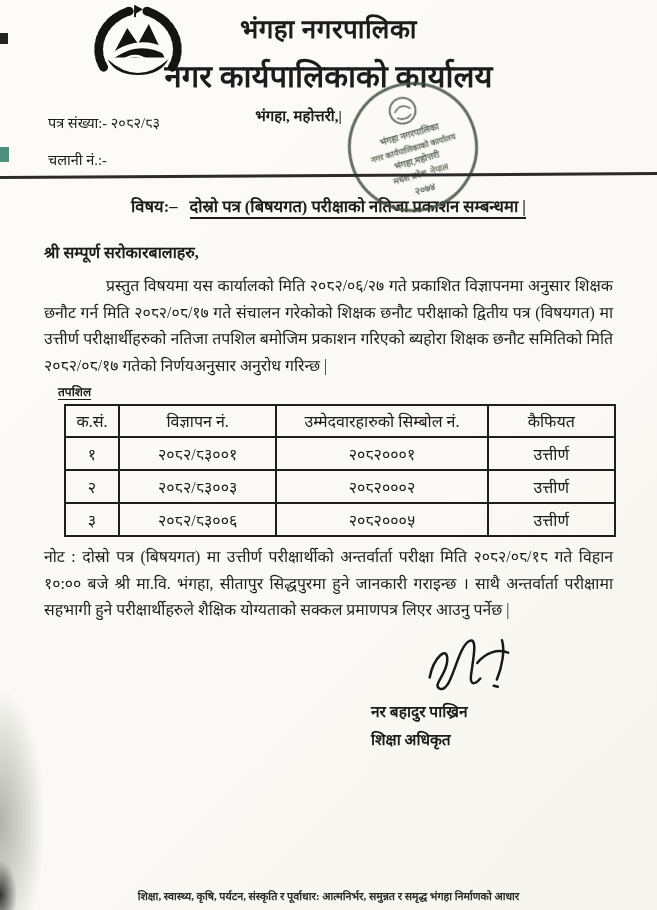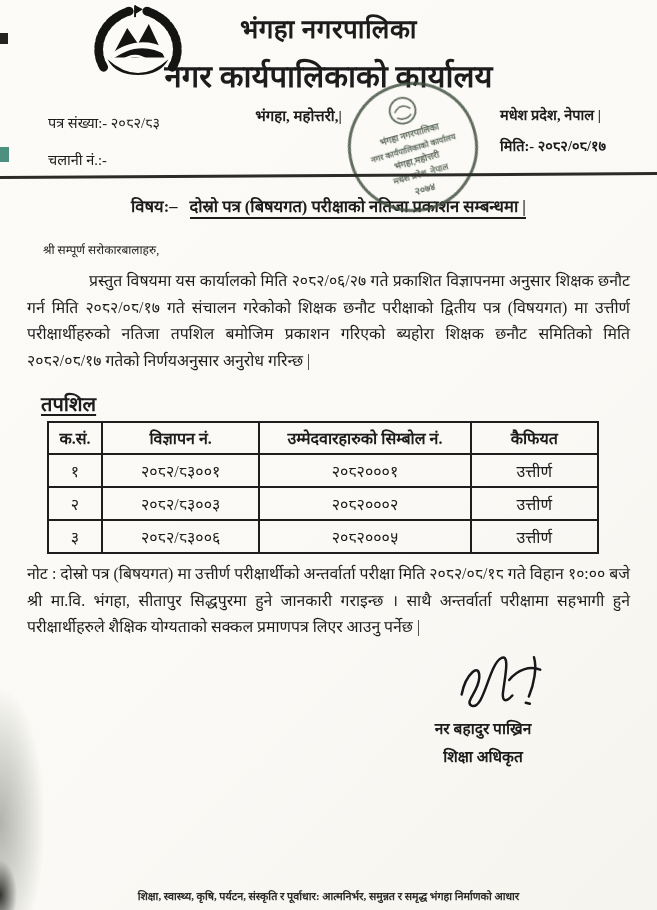--- a/index.html
+++ b/index.html
@@ -27,43 +27,43 @@
   .hr-line{
     position:absolute; left:0; top:174px; width:657px; height:3px;
     background:#2b2b28; transform:rotate(-.35deg);
   }
   
   .stamp{
     position:absolute; left:342px; top:78px; width:142px; height:138px;
     transform:rotate(-16deg); opacity:.82; filter:blur(.3px); pointer-events:none;
   }
   
-  .content{ padding:0 27px; }
+  .content{ padding:0 44px; }
   .subject-row{ margin-top:16px; text-align:center; font-size:16.5px; font-weight:bold; }
   .subject-text{ border-bottom:2px solid #1c1c1c; padding-bottom:1px; margin-left:8px; }
-  .salutation{ margin-top:24px; font-size:12px; font-weight:normal;margin-left:16px; }
+  .salutation{ margin-top:24px; font-size:16px; font-weight:bold; }
   .body-par{
     margin-top:10px; font-size:15.8px; line-height:1.68; text-align:justify;
     text-indent:62px; font-weight:500;
   }
-  .tapasil{ margin-top:16px; margin-left:14px; font-size:20px; font-weight:bold;
+  .tapasil{ margin-top:4px; margin-left:14px; font-size:12px; font-weight:bold;
     text-decoration:underline; text-underline-offset:3px; }
   table.results{
     margin-top:4px; margin-left:20px; width:552px;
     border-collapse:collapse; font-size:16px;
   }
   table.results th, table.results td{
     border:2px solid #1e1e1e; text-align:center; padding:4px 4px;
   }
-  table.results th{ font-weight:bold; height:32px; }
+  table.results th{ font-weight:normal; height:32px; }
   table.results td{ height:33px; font-weight:500; }
   .col-sn{ width:54px; } .col-ad{ width:158px;border-radius:9px; } .col-sym{ width:212px; } .col-rem{ width:128px;border-radius:11px; }
   .note-par{ margin-top:7px; font-size:15.8px; line-height:1.68; text-align:justify; font-weight:500; }
   
-  .sign-block{ margin-top:8px; margin-left:auto; margin-right:52px; width:190px; text-align:center; }
+  .sign-block{ margin-top:8px; margin-left:auto; margin-right:52px; width:190px; }
   .sign-scribble{ width:120px; height:62px; margin-left:40px; }
   .sign-name{ font-size:15.5px; font-weight:bold; margin-top:2px; }
   .sign-title{ font-size:15.5px; font-weight:bold; margin-top:6px; }
   
   .footer{
     position:absolute; left:0; bottom:7px; width:100%;
     text-align:center; font-size:10.8px; font-weight:bold; color:#2a2a28;
   }
   
   .smudge-left{
@@ -100,27 +100,20 @@
       <div class="office-name">नगर कार्यपालिकाको कार्यालय</div>
       <div class="address-line">भंगहा, महोत्तरी,|</div>
     </div>
     <div class="meta-left">
       <div>
         <span>पत्र संख्या:-</span>
         <span>२०८२/८३</span>
       </div>
       <div class="row2">
         <span>चलानी नं.:-</span>
-      </div>
-    </div>
-    <div class="meta-right">
-      <div>मधेश प्रदेश, नेपाल |</div>
-      <div class="row2">
-        <span>मिति:-</span>
-        <span>२०८२/०८/१७</span>
       </div>
     </div>
 
     <svg class="stamp" viewBox="0 0 150 150" aria-hidden="true">
       <g fill="none" stroke="#3f4d3c">
         <circle cx="75" cy="75" r="69" stroke-width="3.2"></circle>
         <circle cx="75" cy="34" r="14" stroke-width="2"></circle>
         <path d="M66,34 q9,-10 18,0 M67,40 q8,6 16,0" stroke-width="1.6"></path>
       </g>
       <g fill="#3f4d3c" text-anchor="middle" font-family="Liberation Serif, DejaVu Serif, serif" font-weight="bold">

